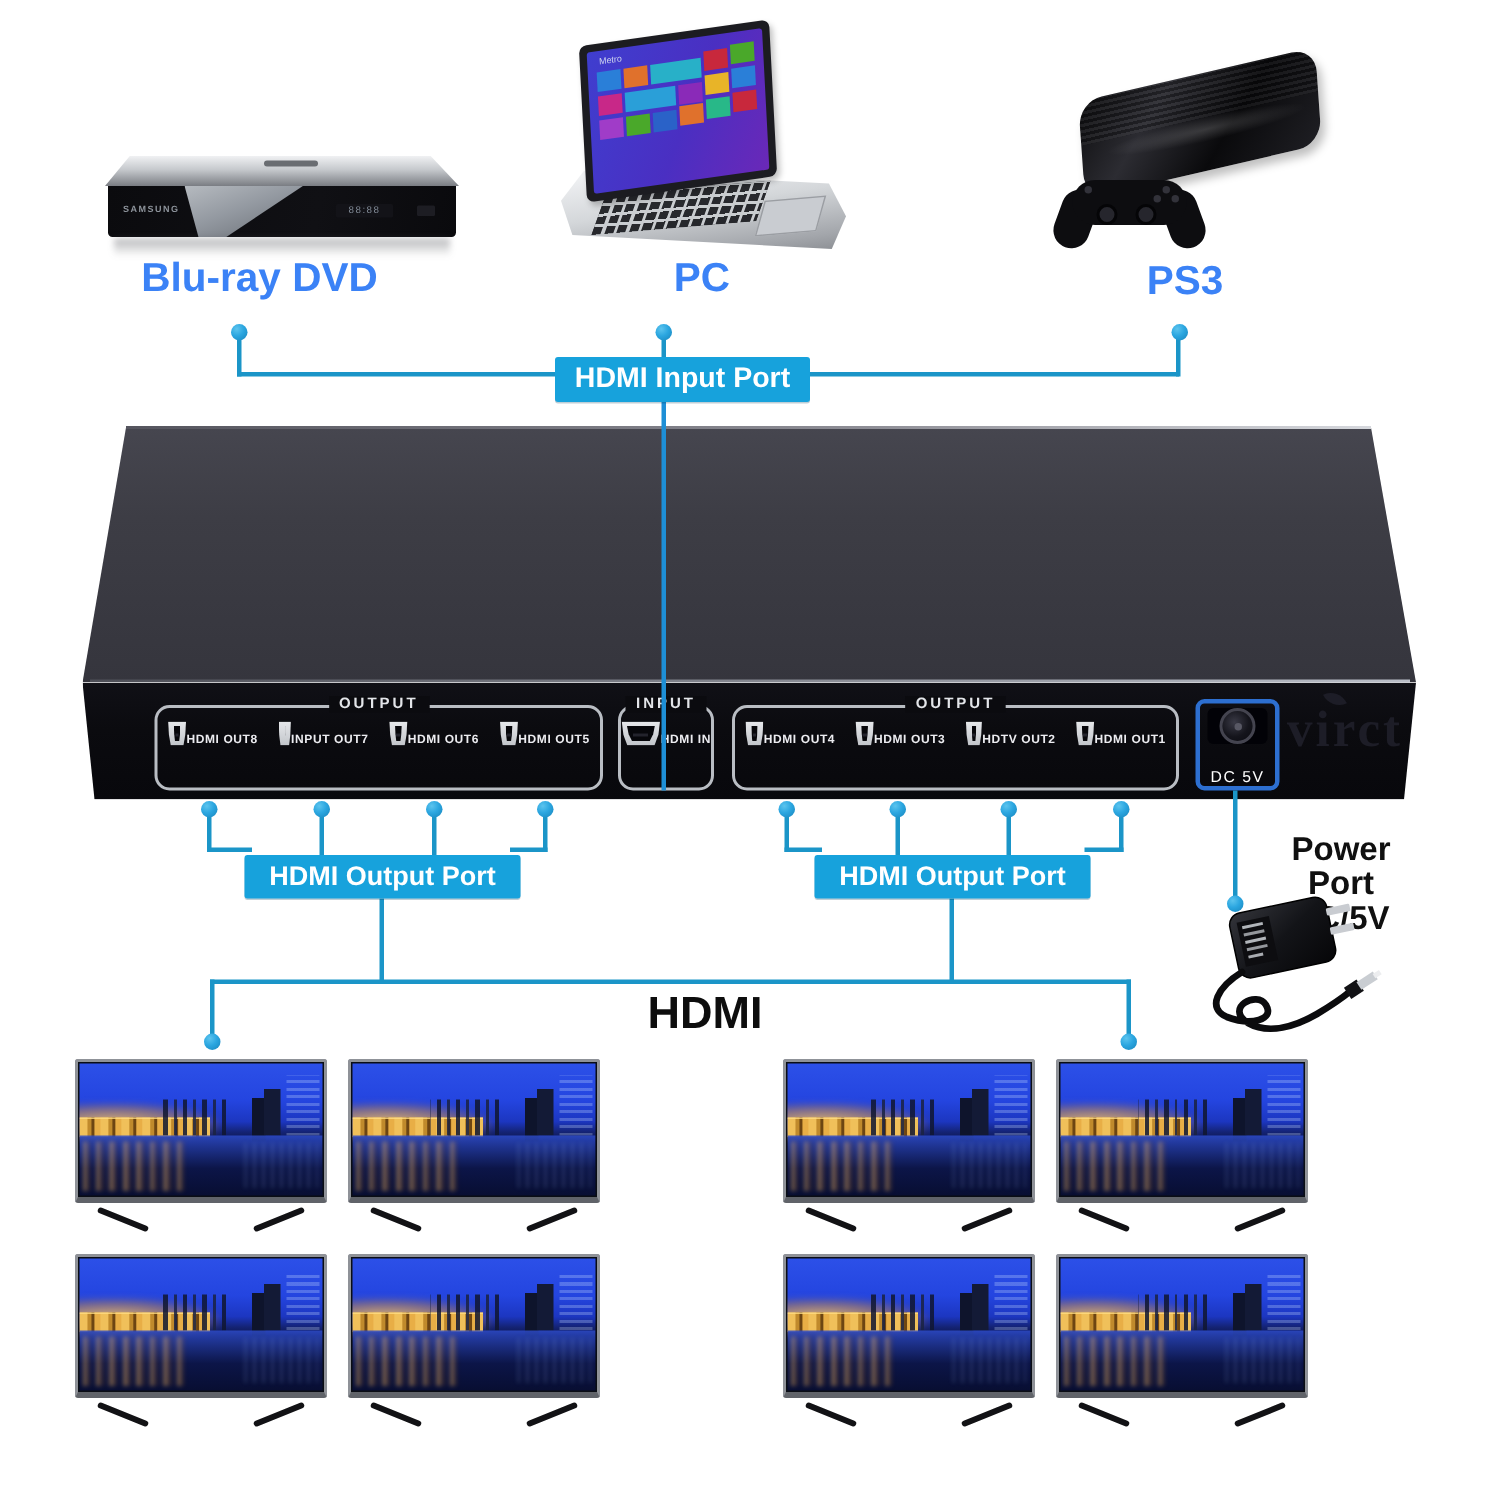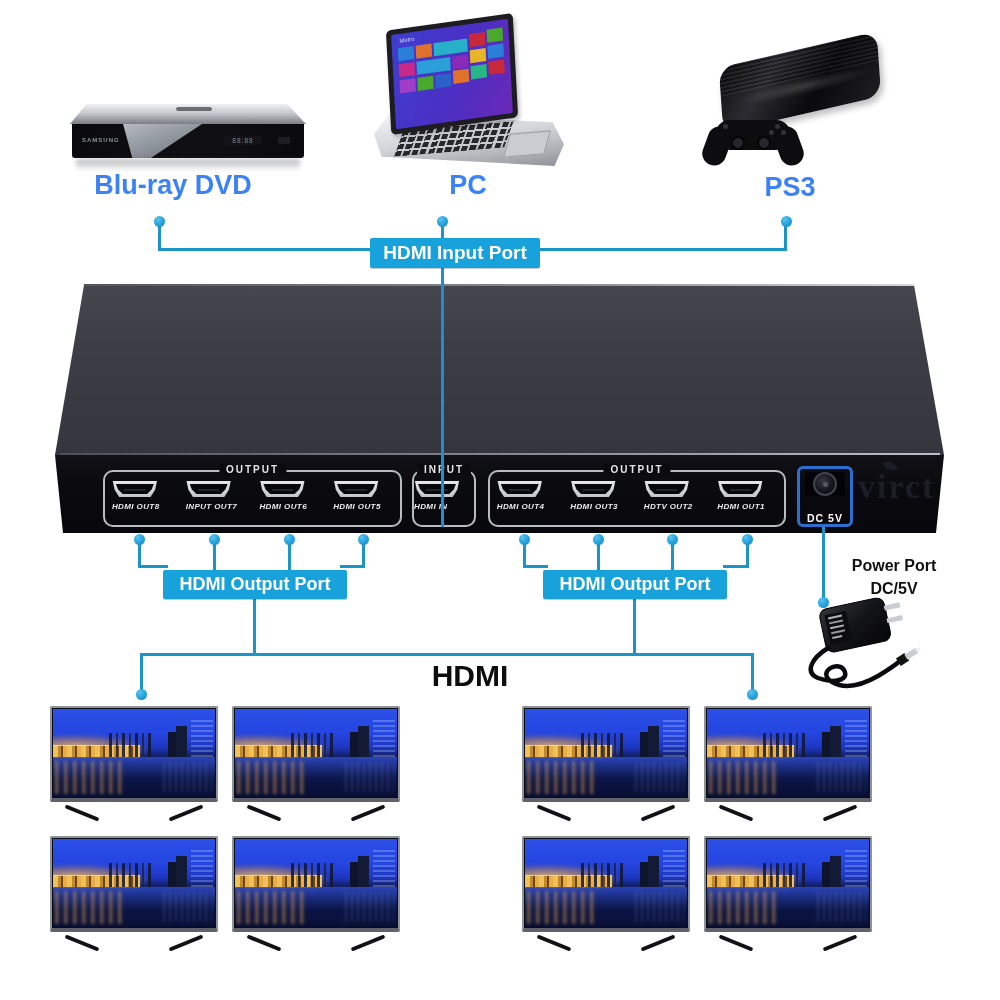--- a/index.html
+++ b/index.html
@@ -21,21 +21,21 @@
     font-weight:bold;text-align:center;border-radius:2px;
     box-shadow:0 1px 0 rgba(0,60,90,.25);}
   .callout.input{left:370px;top:238px;width:170px;height:30px;line-height:30px;font-size:19px;}
   .callout.out-l{left:163px;top:570px;width:184px;height:29px;line-height:29px;font-size:18px;}
   .callout.out-r{left:543px;top:570px;width:184px;height:29px;line-height:29px;font-size:18px;}
 
   .devlabel{position:absolute;z-index:2;font-weight:800;color:#3b82f6;text-align:center;font-size:27px;letter-spacing:0;}
   .hdtv-label{position:absolute;left:380px;top:659px;width:180px;text-align:center;
     font-weight:800;font-size:30px;color:#0d0d0d;z-index:2;}
   .power-label{position:absolute;left:838px;top:554px;width:112px;text-align:center;z-index:2;
-    font-weight:800;color:#101010;font-size:16px;line-height:23px;}
+    font-weight:800;color:#101010;font-size:22px;line-height:23px;}
 
   
   .dev-top{position:absolute;left:55px;top:285px;width:889px;height:170px;z-index:1;
     clip-path:polygon(29px 0,859px 0,889px 170px,0 170px);
     background:linear-gradient(180deg,#46464f 0%,#3d3d45 35%,#35353d 100%);}
   .dev-top-edge{position:absolute;left:84px;top:284px;width:830px;height:2px;z-index:2;
     background:linear-gradient(90deg,#55555e,#8e8e96 60%,#d6d8dd);}
   .dev-front{position:absolute;left:55px;top:455px;width:889px;height:78px;z-index:1;
     clip-path:polygon(0 0,889px 0,881px 78px,8px 78px);
     background:linear-gradient(180deg,#101016 0%,#0b0b0f 40%,#08080c 100%);}
@@ -45,41 +45,41 @@
   .port-group{position:absolute;top:470px;height:57px;z-index:2;
     border:2px solid #b9bdc3;border-radius:10px;box-sizing:border-box;}
   .pg-left{left:103px;width:299px;}
   .pg-in{left:412px;width:64px;}
   .pg-right{left:488px;width:298px;}
   .legend{position:absolute;top:-8px;left:50%;transform:translateX(-50%);
     background:#0b0b0f;padding:0 7px;font-size:10px;font-weight:bold;
     letter-spacing:2px;color:#e3e5e9;white-space:nowrap;}
   .ports-row{display:flex;justify-content:space-around;align-items:flex-start;
     width:100%;height:100%;padding-top:9px;box-sizing:border-box;}
-  .port-item{display:flex;flex-direction:column;align-items:flex-start;width:60px;font-style:italic;}
+  .port-item{display:flex;flex-direction:row;align-items:flex-end;width:60px;}
   .hdmi-icon{display:block;width:46px;height:16px;position:relative;
     background:linear-gradient(180deg,#e6e8eb,#c2c5ca);
     clip-path:polygon(2% 0,98% 0,94% 55%,84% 100%,16% 100%,6% 55%);}
   .hdmi-inner{position:absolute;left:4px;right:4px;top:3px;bottom:3px;background:#07070b;
     clip-path:polygon(0 0,100% 0,94% 55%,82% 100%,18% 100%,6% 55%);}
   .hdmi-inner:after{content:"";position:absolute;left:22%;right:22%;top:45%;height:2px;background:#23232c;}
   .port-label{margin-top:5px;font-size:8px;font-weight:bold;color:#ececf0;
     letter-spacing:.4px;white-space:nowrap;}
 
   .dc-box{position:absolute;left:797px;top:466px;width:56px;height:61px;z-index:3;
     border:3px solid var(--dcblue);border-radius:6px;box-sizing:border-box;
     display:flex;flex-direction:column;align-items:center;}
   .dc-port{width:40px;height:33px;margin-top:3px;background:#020207;border-radius:4px;
     display:flex;align-items:center;justify-content:center;}
   .dc-barrel{width:24px;height:24px;border-radius:50%;
     background:radial-gradient(circle at 40% 38%,#3a3a46 0%,#15151c 55%,#0a0a10 100%);
     border:2px solid #44444f;box-sizing:border-box;position:relative;}
   .dc-barrel:after{content:"";position:absolute;left:8px;top:8px;width:5px;height:5px;
     border-radius:50%;background:#585864;}
-  .dc-label{margin-top:16px;font-size:10.5px;font-weight:bold;color:#fff;letter-spacing:1px;}
+  .dc-label{margin-top:16px;font-size:10.5px;font-weight:normal;color:#fff;letter-spacing:1px;}
 
   .watermark{position:absolute;left:858px;top:468px;z-index:2;font-size:34px;font-weight:bold;
     color:#1d1d27;letter-spacing:2px;font-family:"Liberation Serif","DejaVu Serif",serif;}
   .watermark .leaf{position:absolute;left:26px;top:-8px;width:12px;height:12px;background:#1d1d27;
     border-radius:0 100% 0 100%;transform:rotate(-25deg);}
 
   
   .bluray{position:absolute;left:70px;top:104px;width:236px;height:70px;z-index:2;}
   .br-lid{position:absolute;left:0;top:0;width:100%;height:20px;
     clip-path:polygon(7% 0,92% 0,100% 100%,0 100%);

